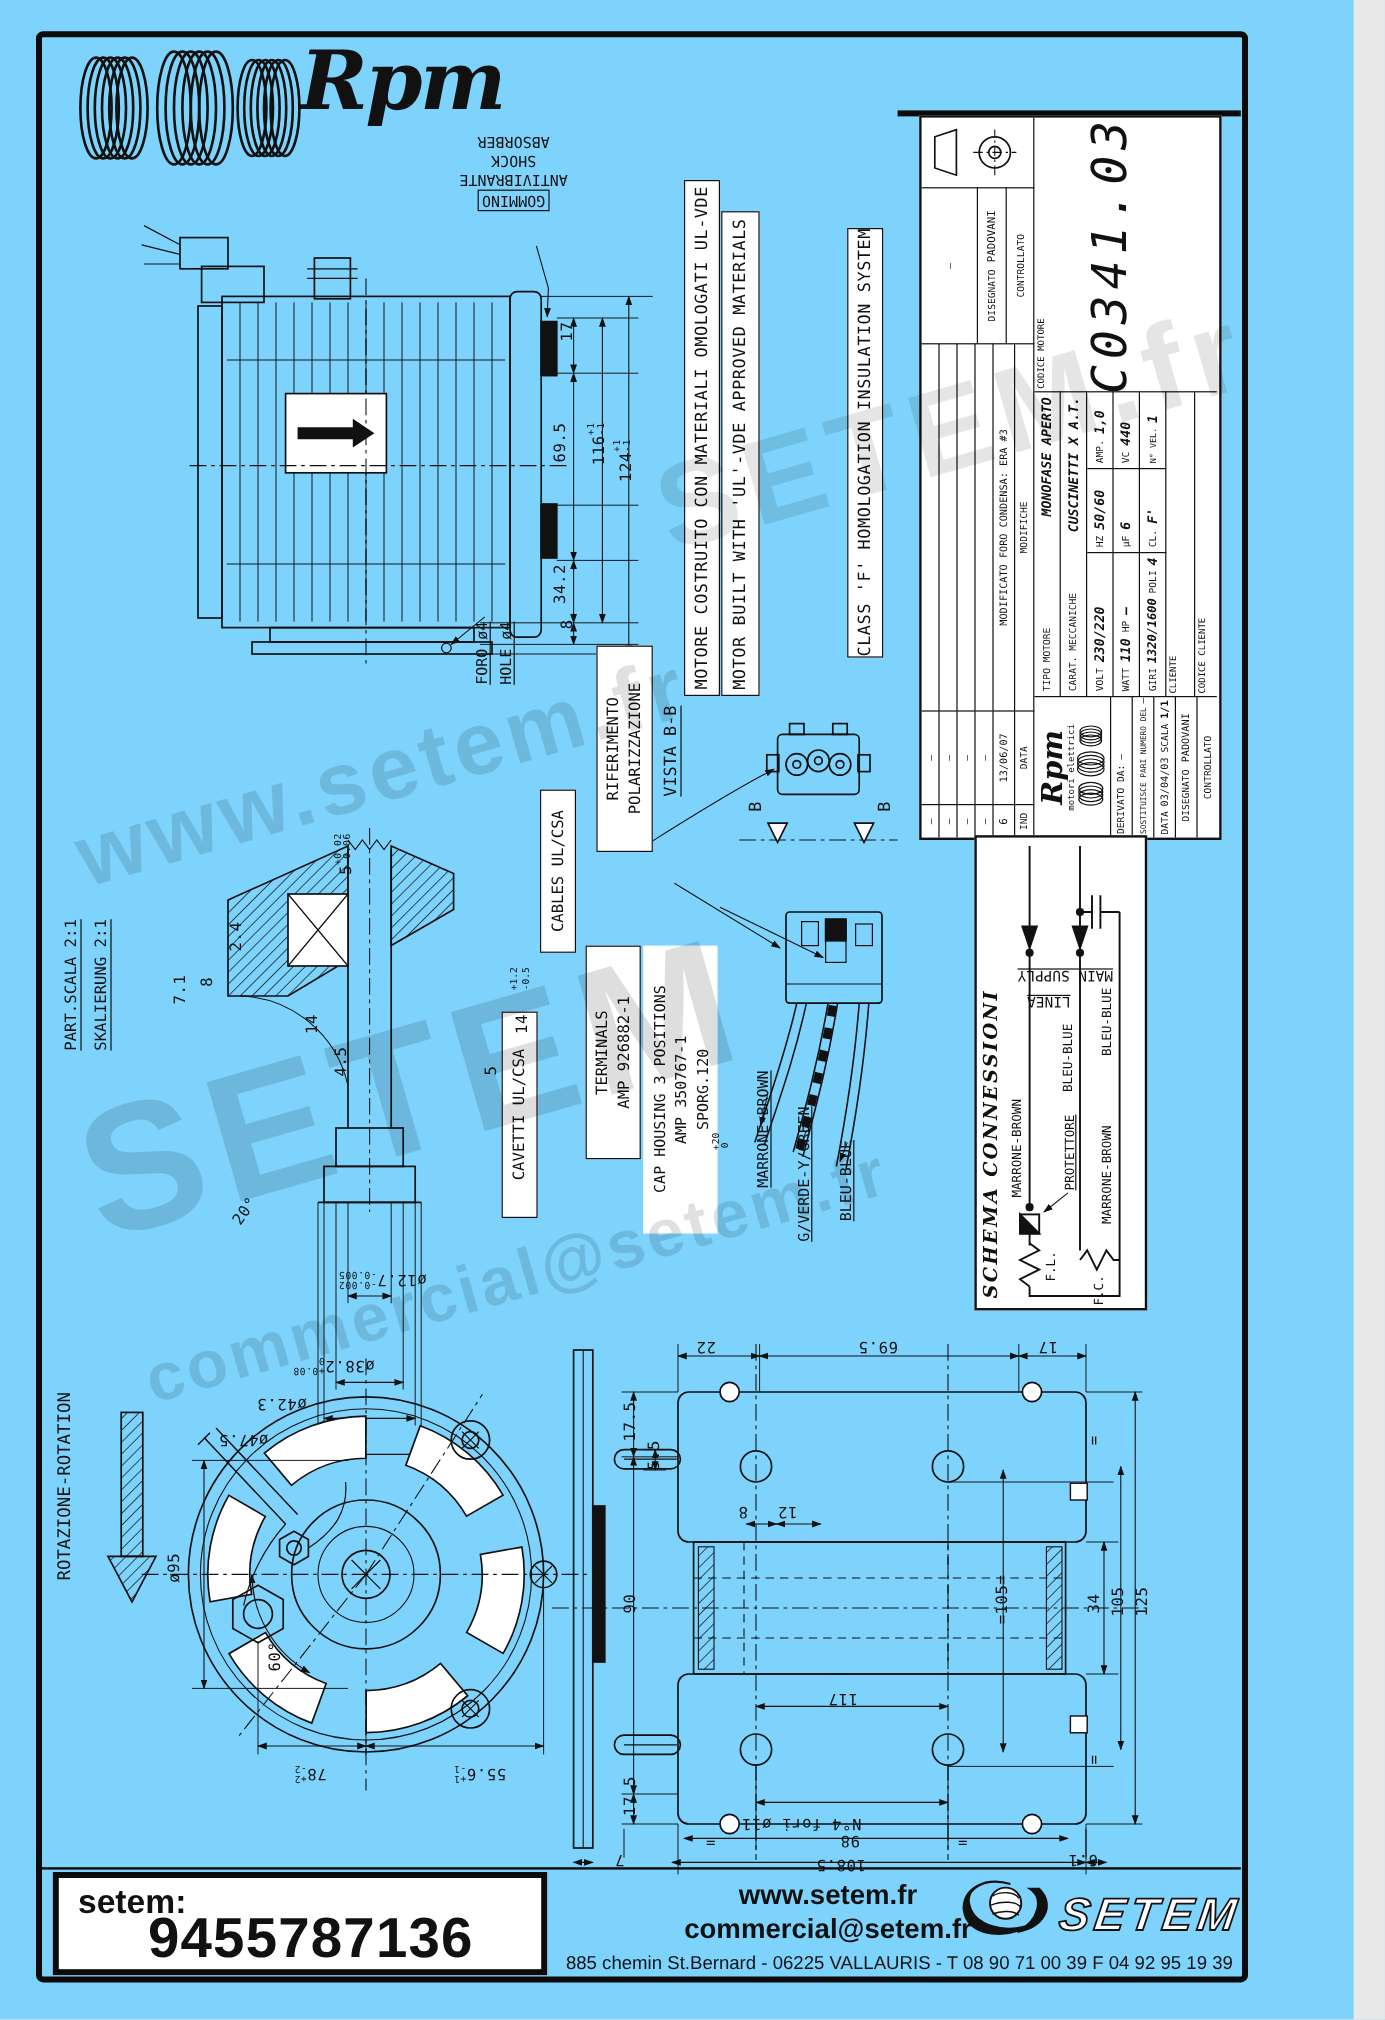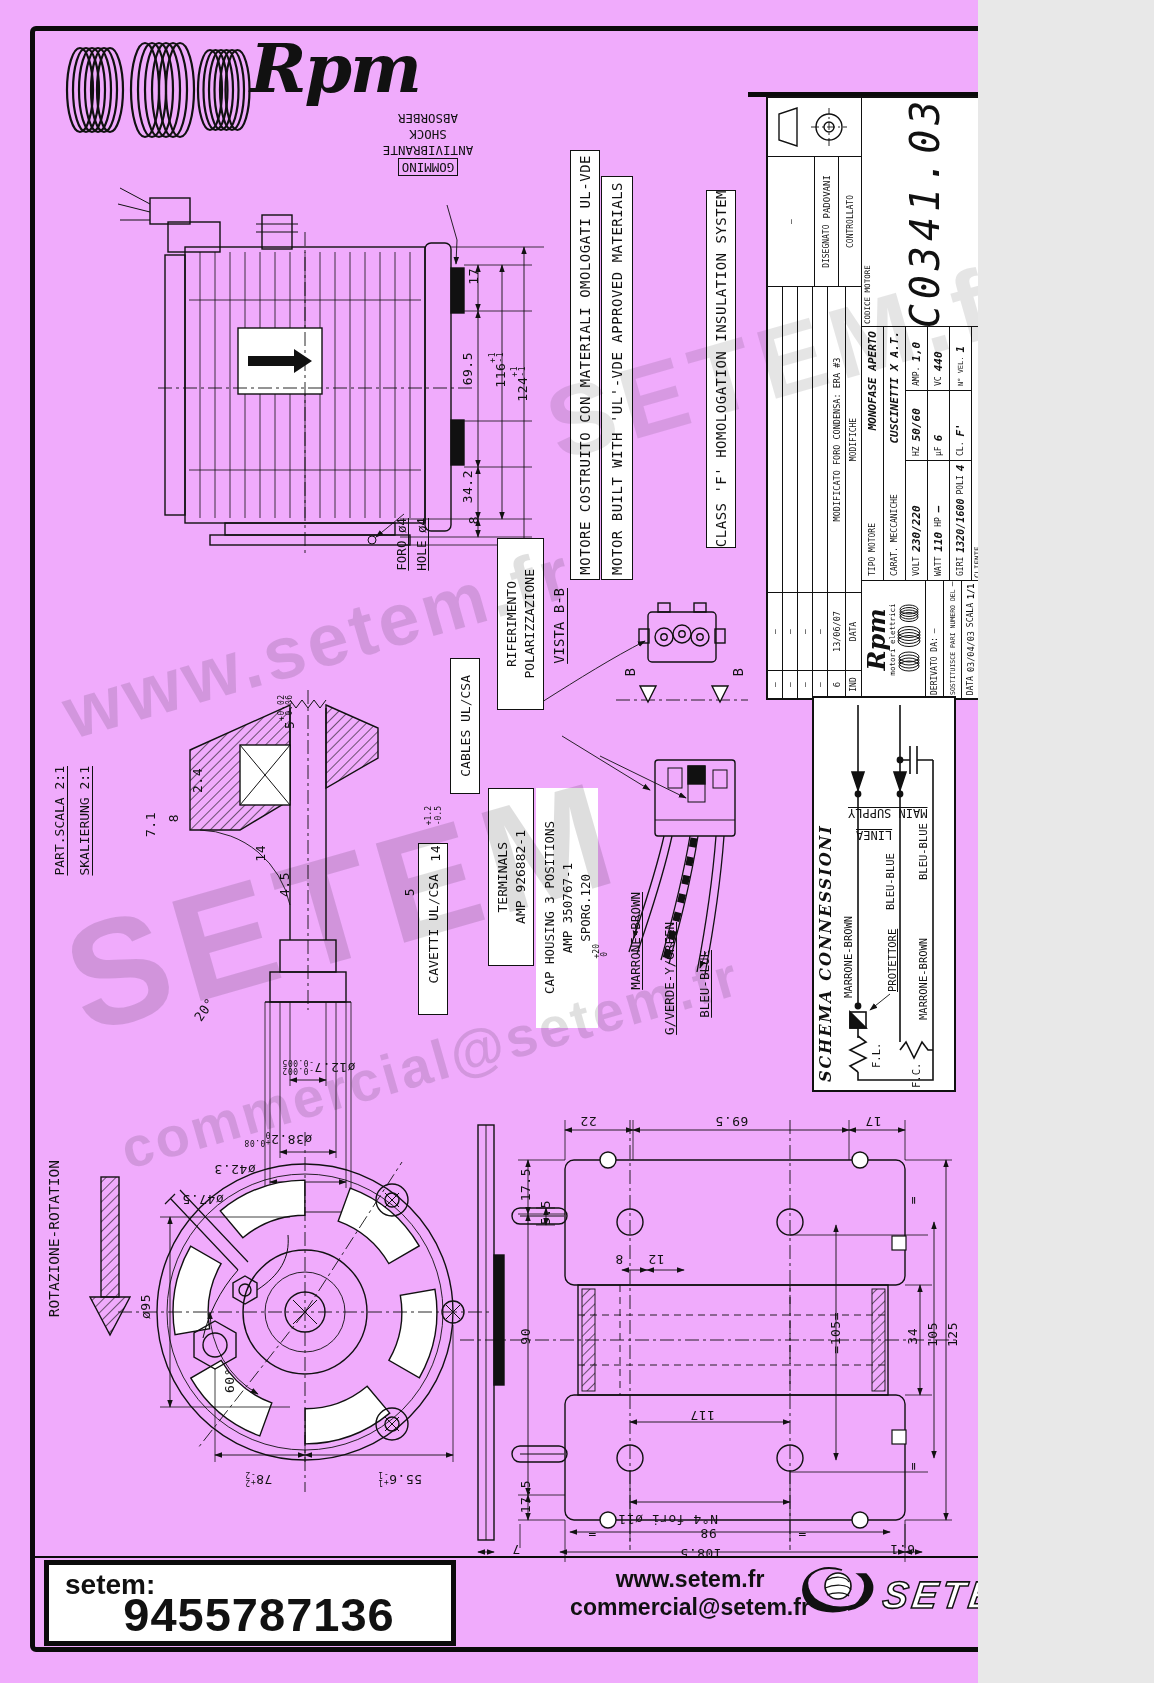--- a/index.html
+++ b/index.html
@@ -1,16 +1,16 @@
 <!DOCTYPE html>
 <html><head>
 <meta charset="utf-8">
 <style>
   html,body{margin:0;padding:0;background:#e8e8e8;}
-  #page{position:relative;width:978px;height:1683px;background:#f0abfc;overflow:hidden;
+  #page{position:relative;width:1128px;height:1683px;background:#7dd3fc;overflow:hidden;
         font-family:"DejaVu Sans Mono",monospace;color:#111;}
   .abs{position:absolute;}
   .frame{position:absolute;left:30px;top:26px;width:1000px;height:1616px;border:5px solid #0b0b0b;border-radius:6px;}
   .sep{position:absolute;left:34px;top:1556px;width:1000px;height:2px;background:#0b0b0b;}
   
   .v{writing-mode:vertical-rl;transform:rotate(180deg);white-space:nowrap;display:inline-block;}
   .flip{transform:rotate(180deg);display:inline-block;white-space:nowrap;}
   .cad{font-family:"DejaVu Sans Mono",monospace;}
   .dim{font-size:13px;letter-spacing:0.5px;}
   .ul{text-decoration:underline;}
@@ -586,20 +586,21 @@
   <span class="wm" style="left:60px;top:820px;font-size:150px;letter-spacing:10px;transform:rotate(-16deg);color:rgba(0,0,0,0.13)">SETEM</span>
   <span class="wm" style="left:110px;top:1030px;font-size:56px;letter-spacing:3px;transform:rotate(-16deg)">commercial@setem.fr</span>
 
   <div class="sep" style="z-index:3"></div>
   <div id="codebox" style="z-index:4">
     <span id="codelbl">setem:</span>
     <span id="codeval">9455787136</span>
   </div>
   <span class="foot" style="left:545px;top:1566px;width:290px;font-size:23px;z-index:4">www.setem.fr</span>
   <span class="foot" style="left:530px;top:1594px;width:320px;font-size:23px;z-index:4">commercial@setem.fr</span>
+  <span class="foot" style="left:462px;top:1628px;width:575px;font-size:15.5px;font-weight:normal;z-index:4">885 chemin St.Bernard  -  06225 VALLAURIS  -  T 08 90 71 00 39   F 04 92 95 19 39</span>
   <svg class="abs" style="left:800px;top:1560px;z-index:4" width="235" height="66" viewBox="0 0 235 66">
     <g stroke="#111" fill="none" stroke-width="1.6">
       <path d="M42,10 C20,4 4,14 8,28 C12,44 36,52 58,44 C40,56 10,54 4,36 C-2,18 18,2 42,10 Z" fill="#111"></path>
       <circle cx="38" cy="26" r="13" fill="#fff"></circle>
       <path d="M27,20 C34,16 46,16 49,22 M25,28 C34,24 48,24 51,30 M27,35 C34,32 45,32 49,36" stroke-width="1.2"></path>
       <path d="M58,14 C70,22 66,40 48,50 C70,46 80,28 66,14 Z" fill="#111"></path>
     </g>
     <text x="88" y="48" font-family="Liberation Sans, sans-serif" font-style="italic" font-weight="bold" font-size="38" letter-spacing="4" fill="#fff" stroke="#111" stroke-width="1.5" transform="skewX(-8)">SETEM</text>
   </svg>
 </div>

